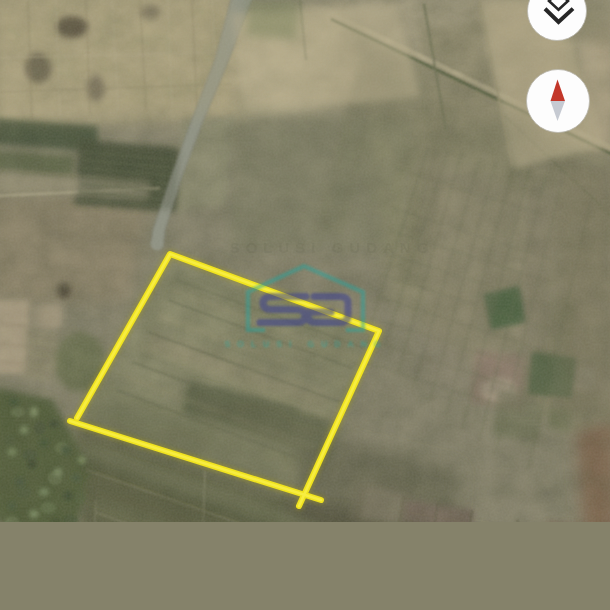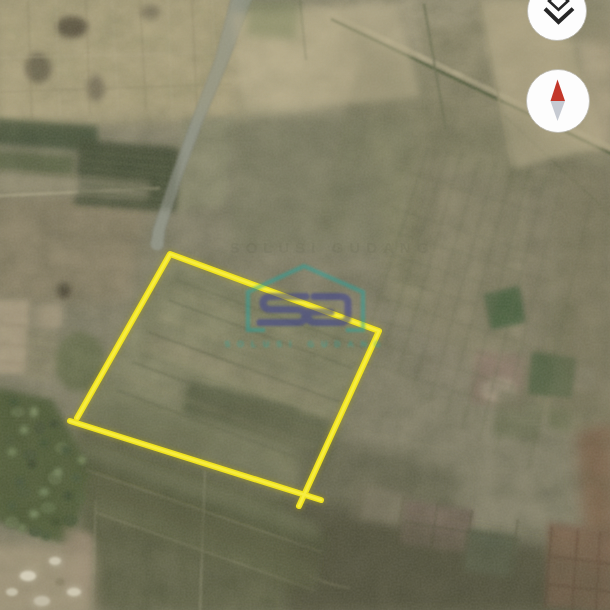--- a/index.html
+++ b/index.html
@@ -1,16 +1,16 @@
 <!DOCTYPE html>
 <html><head>
 <meta charset="utf-8">
 <style>
   html,body{margin:0;padding:0;background:#85826a;}
-  #stage{position:relative;width:610px;height:610px;overflow:hidden;font-family:"Liberation Sans",sans-serif;}
+  #stage{position:relative;width:610px;height:522px;overflow:hidden;font-family:"Liberation Sans",sans-serif;}
   svg{display:block;}
 </style>
 </head>
 <body>
 <div id="stage">
 <svg width="610" height="610" viewBox="0 0 610 610" xmlns="http://www.w3.org/2000/svg">
 <defs>
   <filter id="b8" x="-30%" y="-30%" width="160%" height="160%">
           <feGaussianBlur stdDeviation="8"></feGaussianBlur>
         </filter>

